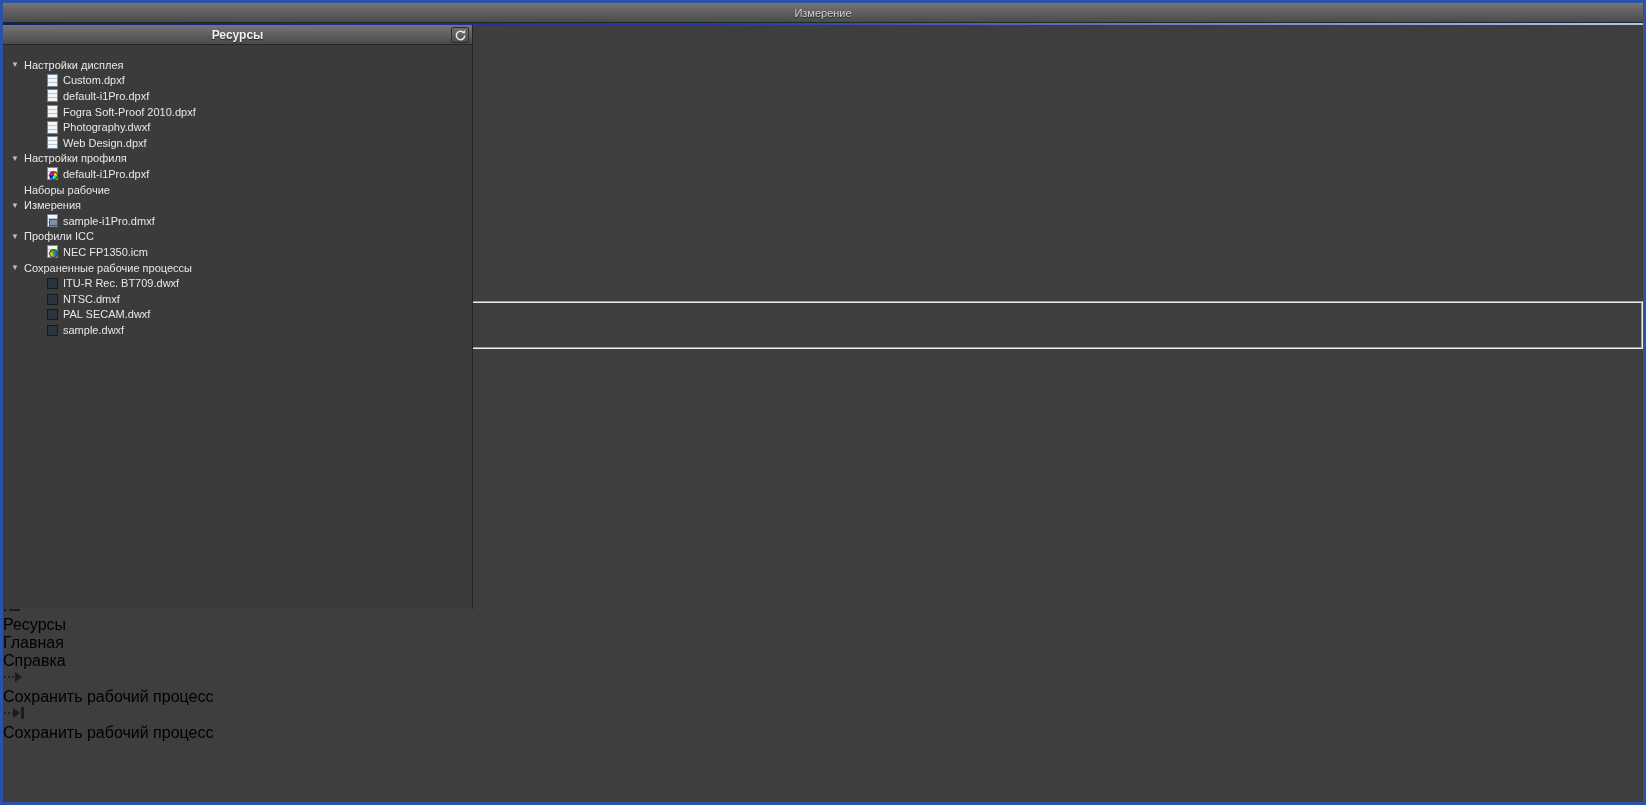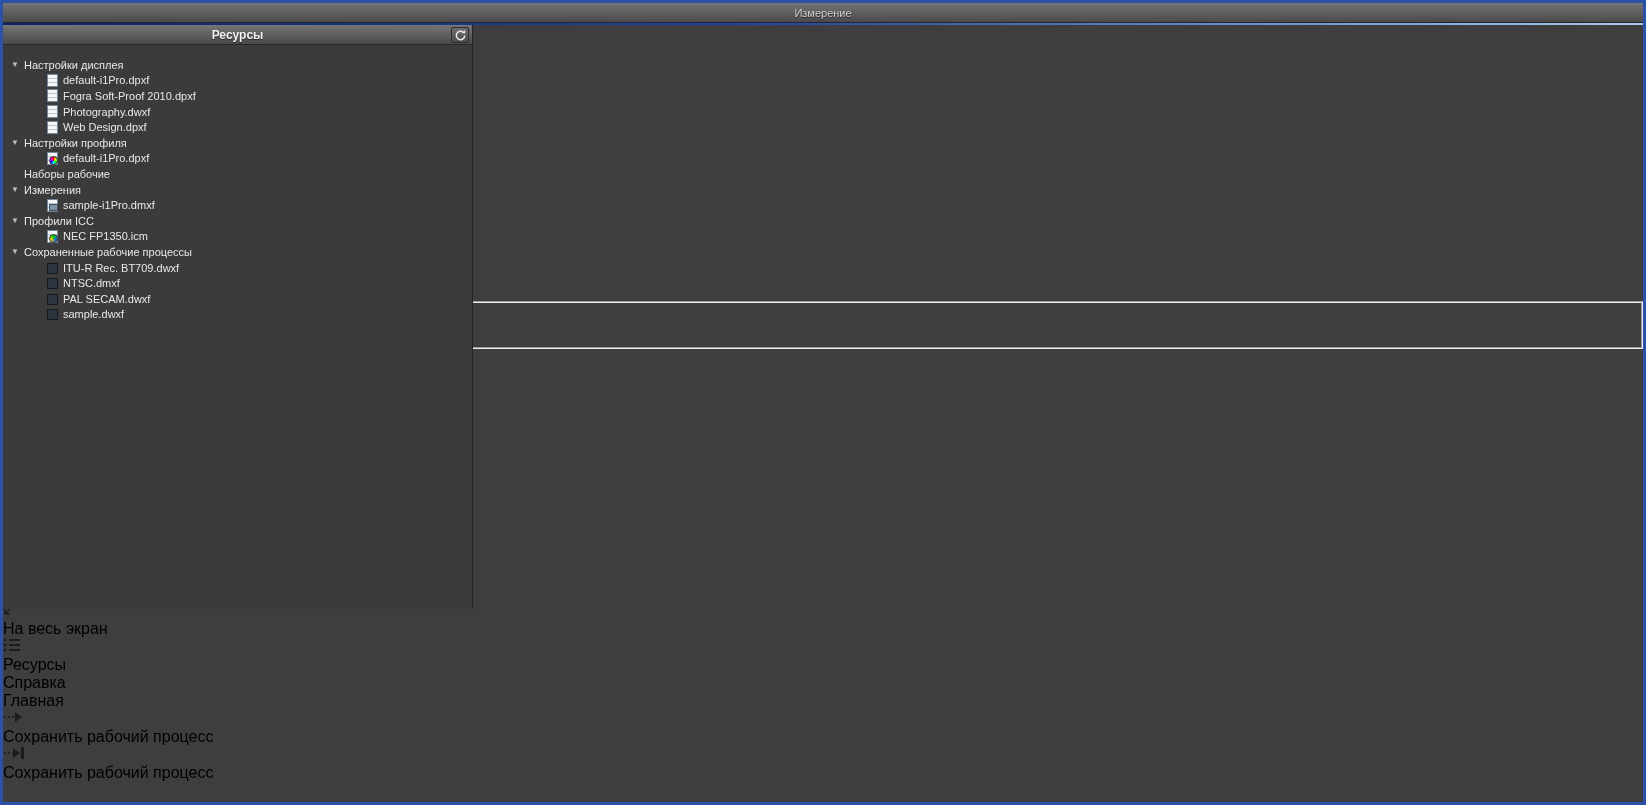--- a/index.html
+++ b/index.html
@@ -164,20 +164,24 @@
         <svg width="13" height="13" viewBox="0 0 14 14">
           <path d="M11.5 7a4.5 4.5 0 1 1-1.3-3.2" fill="none" stroke="#e8e8e8" stroke-width="1.6"></path>
           <path d="M12 1 L12 4.6 L8.4 4.6 Z" fill="#e8e8e8"></path>
         </svg>
       </div>
     </div>
     <div class="tree">
         <div class="tree-row tree-group">
           <span class="tri">▼</span>
           <span>Настройки дисплея</span>
+        </div>
+        <div class="tree-row tree-item">
+          <span class="fi fi-file-display"></span>
+          <span>Custom.dpxf</span>
         </div>
         <div class="tree-row tree-item">
           <span class="fi fi-file-display"></span>
           <span>default-i1Pro.dpxf</span>
         </div>
         <div class="tree-row tree-item">
           <span class="fi fi-file-display"></span>
           <span>Fogra Soft-Proof 2010.dpxf</span>
         </div>
         <div class="tree-row tree-item">
@@ -572,49 +576,40 @@
       <div class="wf-label">Профиль ICC</div>
     </div>
 
     <div class="wf-qc">
       <span>Контроль качества дисплея</span>
       <span class="wf-qc-x"></span>
     </div>
   </div>
 
   <div class="toolbar">
-    <div class="tb-item" style="left:-23px">
-      <div class="tb-ic">
-        <svg width="18" height="18" viewBox="0 0 18 18">
-            <path d="M2 16 L8 10 M2 16 L2 11 M2 16 L7 16" stroke="#1c1c1c" stroke-width="1.6" fill="none"></path>
-            <path d="M16 2 L10 8 M16 2 L16 7 M16 2 L11 2" stroke="#1c1c1c" stroke-width="1.6" fill="none"></path>
-          </svg>
-      </div>
-      <span>На весь экран</span>
-    </div>
     <div class="tb-item" style="left:52px">
       <div class="tb-ic">
         <svg width="18" height="14" viewBox="0 0 18 14">
             <circle cx="2" cy="2" r="1.4" fill="#1c1c1c"></circle>
             <rect x="6" y="1" width="11" height="2" fill="#1c1c1c"></rect>
             <circle cx="2" cy="7" r="1.4" fill="#1c1c1c"></circle>
             <rect x="6" y="6" width="11" height="2" fill="#1c1c1c"></rect>
             <circle cx="2" cy="12" r="1.4" fill="#1c1c1c"></circle>
             <rect x="6" y="11" width="11" height="2" fill="#1c1c1c"></rect>
           </svg>
       </div>
       <span>Ресурсы</span>
     </div>
+    <div class="tb-item" style="left:165px">
+      <div class="tb-ic"><span class="home-ic"></span></div>
+      <span>Главная</span>
+    </div>
     <div class="tb-item" style="left:114px">
       <div class="tb-ic"><span class="q-ic"></span></div>
       <span>Справка</span>
-    </div>
-    <div class="tb-item" style="left:165px">
-      <div class="tb-ic"><span class="home-ic"></span></div>
-      <span>Главная</span>
     </div>
     <div class="tb-item" style="left:1309px">
       <div class="tb-ic">
         <svg width="22" height="14" viewBox="0 0 22 14">
             <path d="M1 7 H12" stroke="#1c1c1c" stroke-width="1.6" stroke-dasharray="2 2" fill="none"></path>
             <path d="M12 2 L19 7 L12 12 Z" fill="#1c1c1c"></path>
           </svg>
       </div>
       <span>Сохранить рабочий процесс</span>
     </div>

